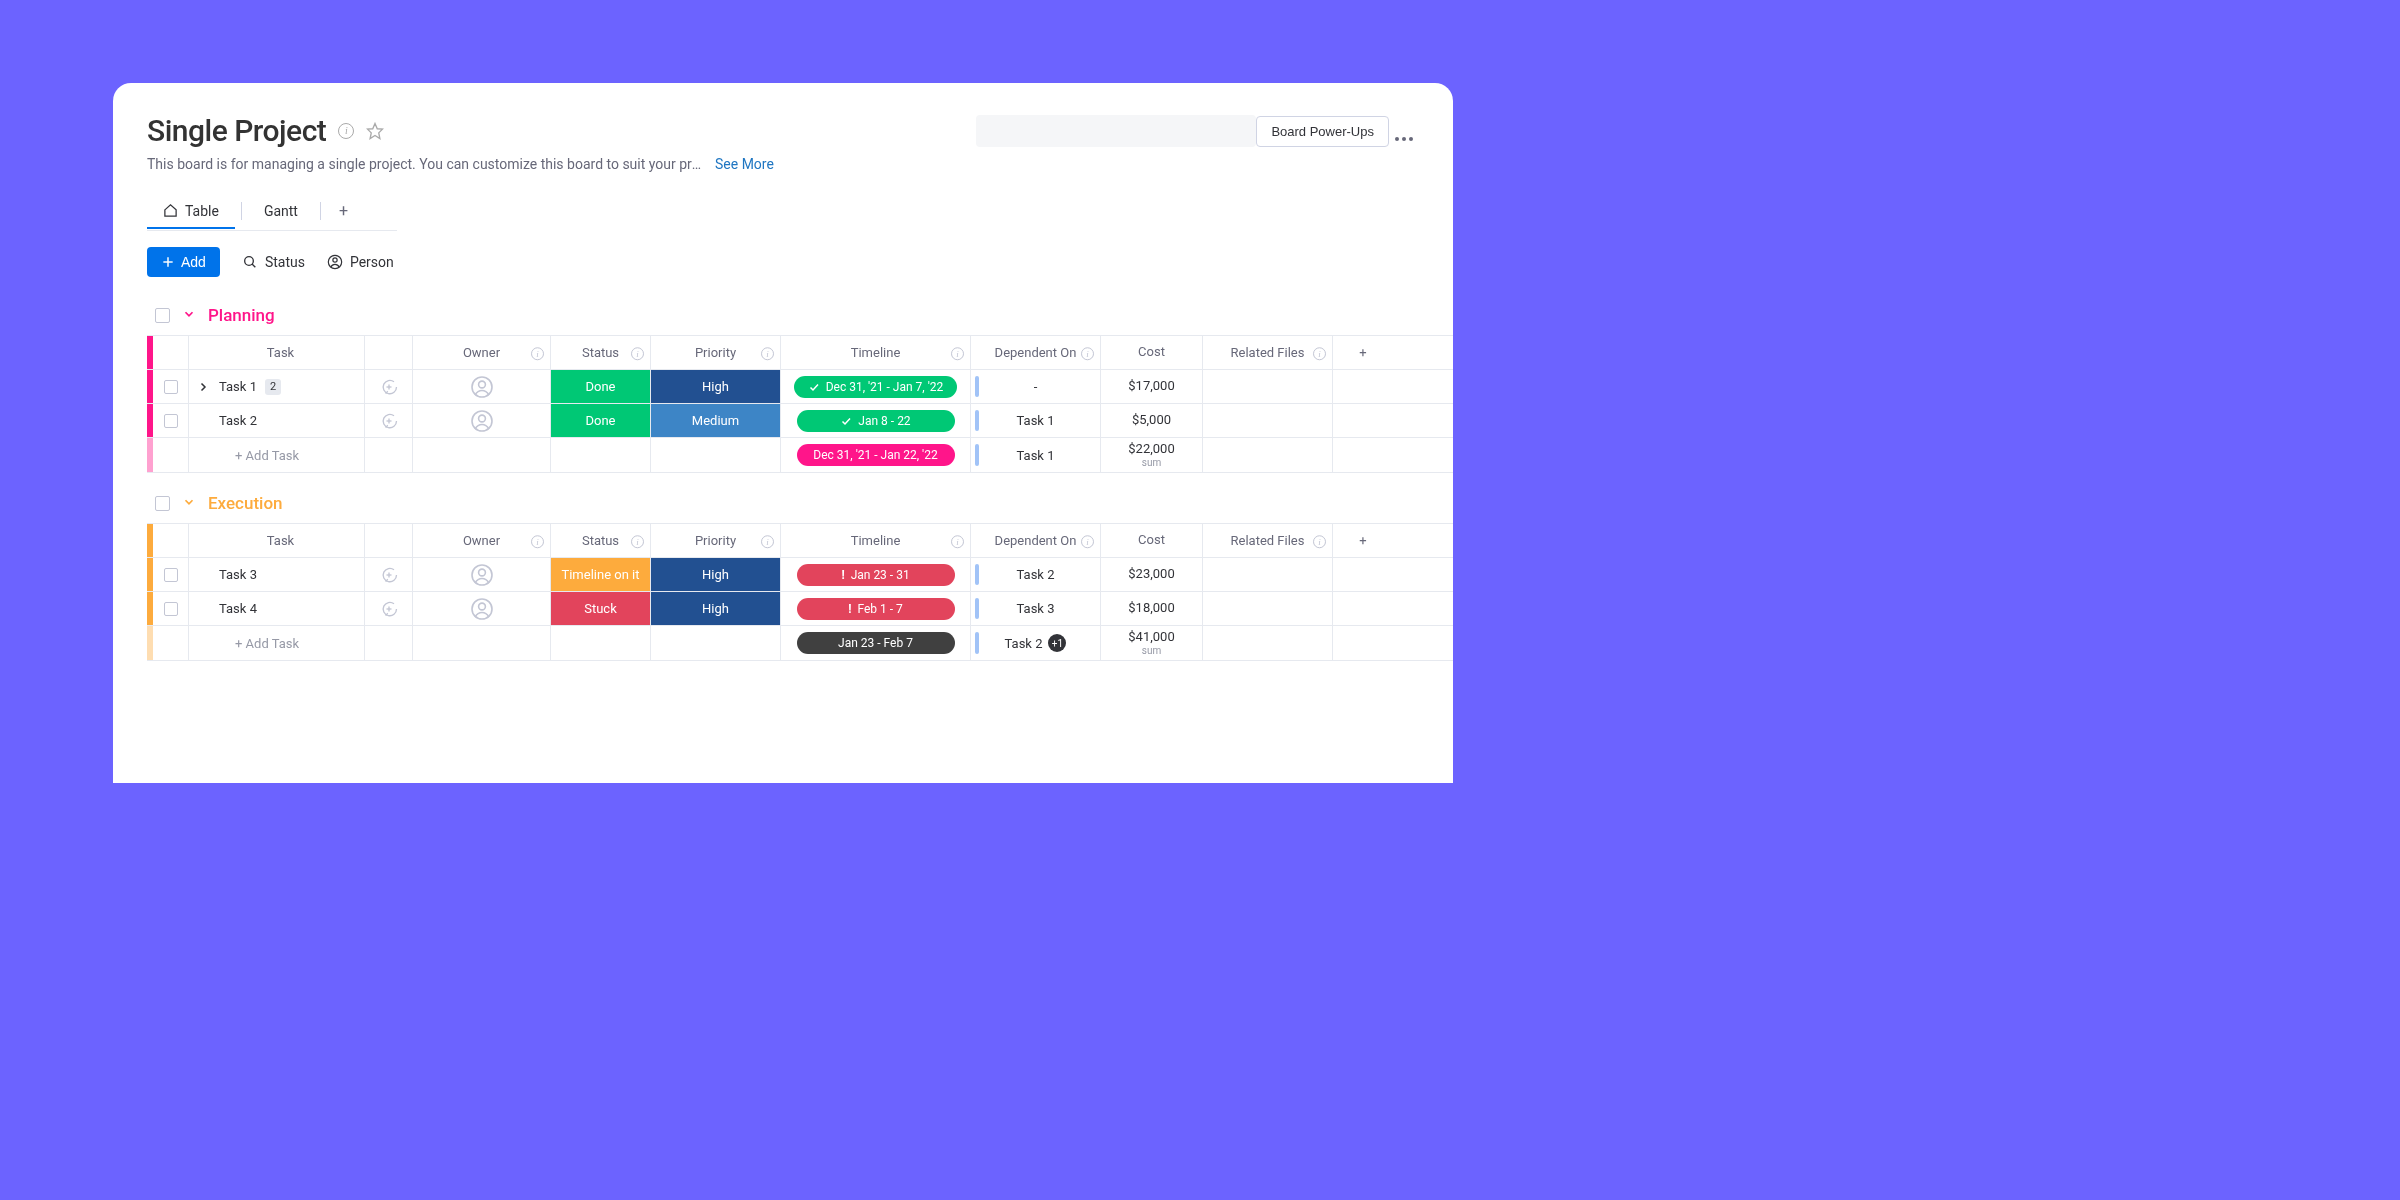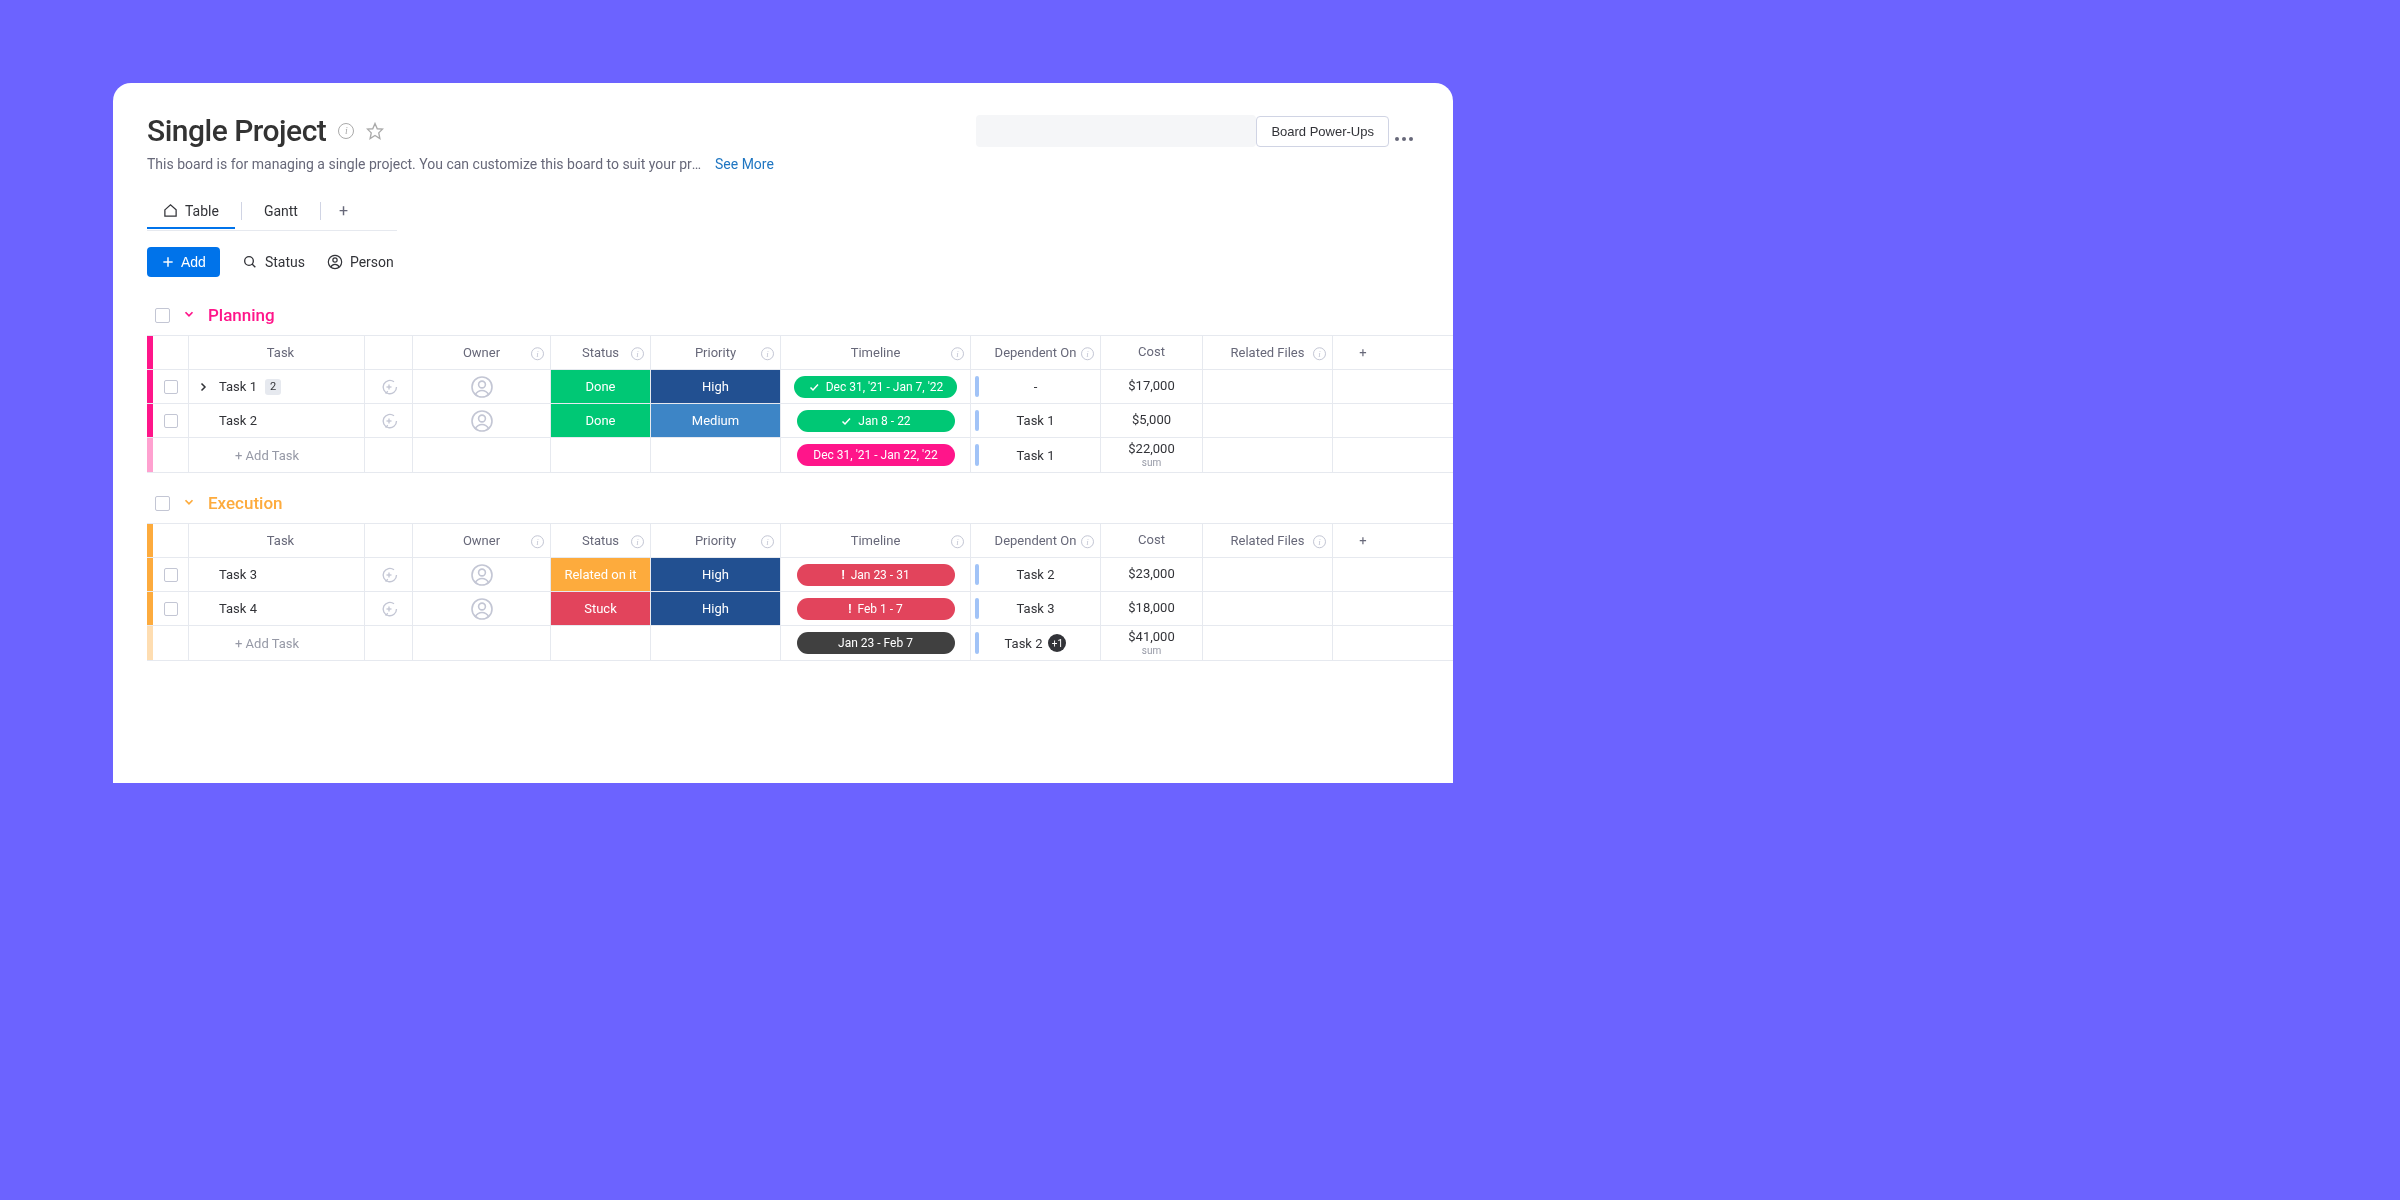--- a/index.html
+++ b/index.html
@@ -365,21 +365,21 @@
                 <line x1="9" y1="12" x2="15" y2="12"></line>
               </svg>
             </div>
     <div class="cell c-owner">
               <svg class="owner-ico" viewBox="0 0 24 24" fill="none" stroke="currentColor" stroke-width="1.6">
                 <circle cx="12" cy="12" r="10"></circle>
                 <circle cx="12" cy="9.5" r="3.4"></circle>
                 <path d="M5 20c1.8-3 4.3-4.5 7-4.5s5.2 1.5 7 4.5"></path>
               </svg>
             </div>
-    <div class="cell c-status" style="background:#fdab3d">Related on it</div>
+    <div class="cell c-status" style="background:#fdab3d">Timeline on it</div>
     <div class="cell c-priority" style="background:#225091">High</div>
     <div class="cell c-timeline">
       <span class="pill" style="background:#e2445c">
                 <span style="font-weight:700">!</span>
                 <span>Jan 23 - 31</span>
               </span>
     </div>
     <div class="cell c-dependent"><span class="dep-bar"></span>Task 2</div>
     <div class="cell c-cost">$23,000</div>
     <div class="cell c-files"></div>

